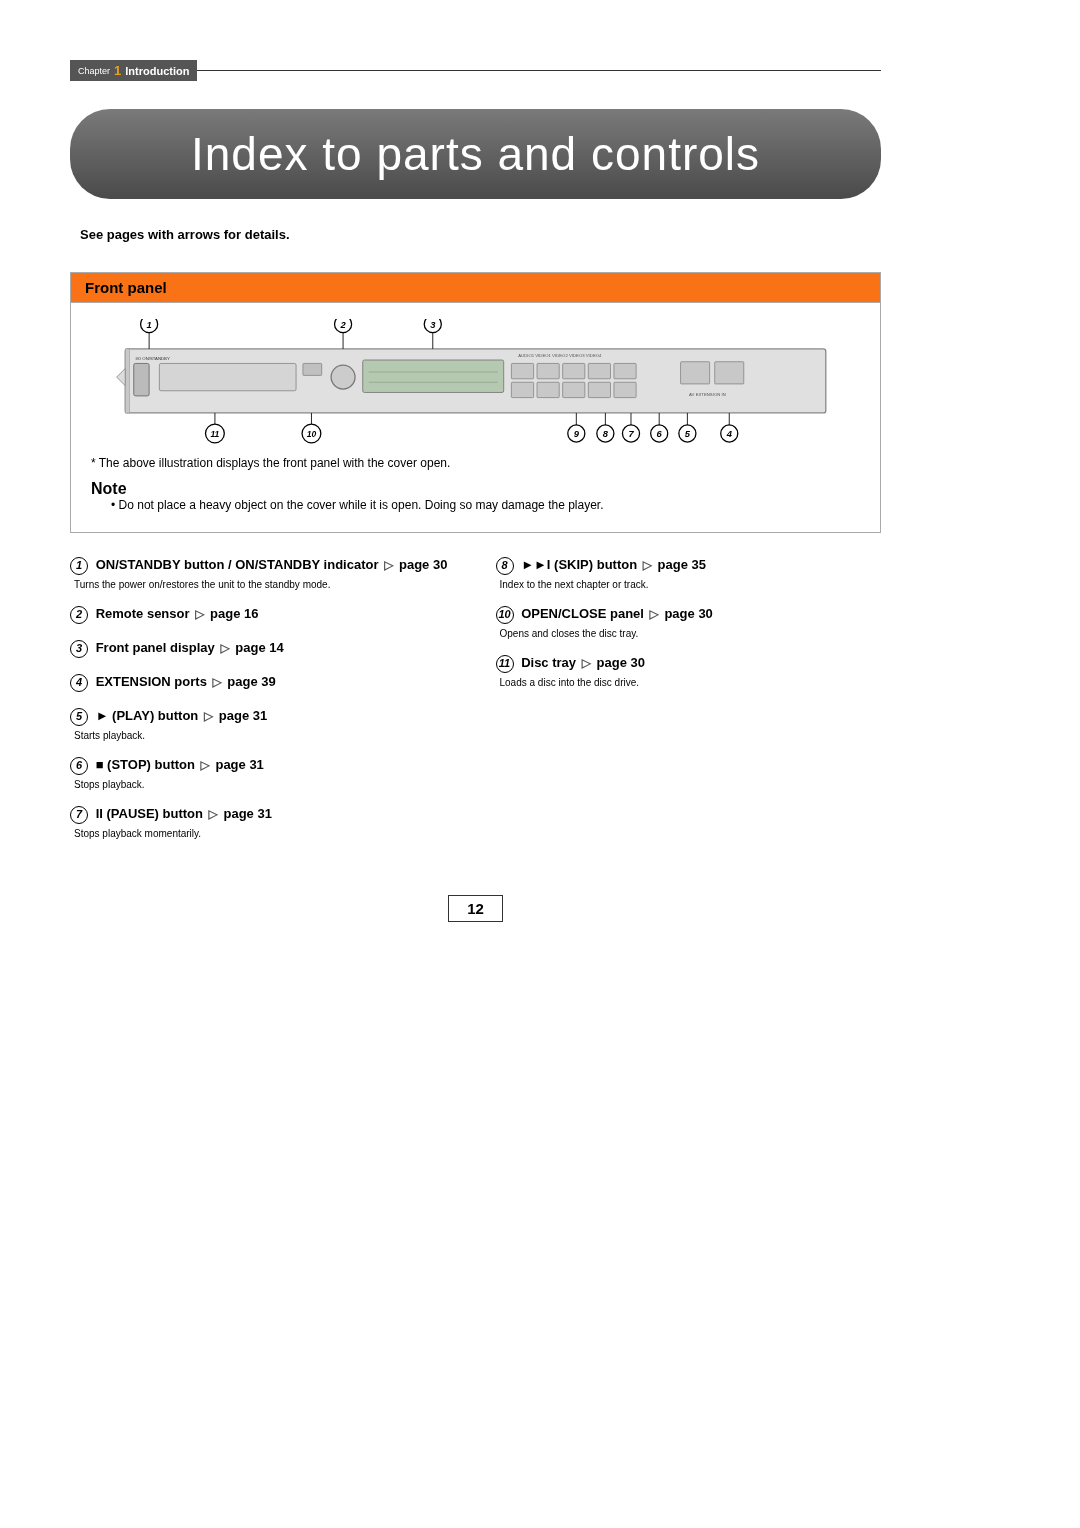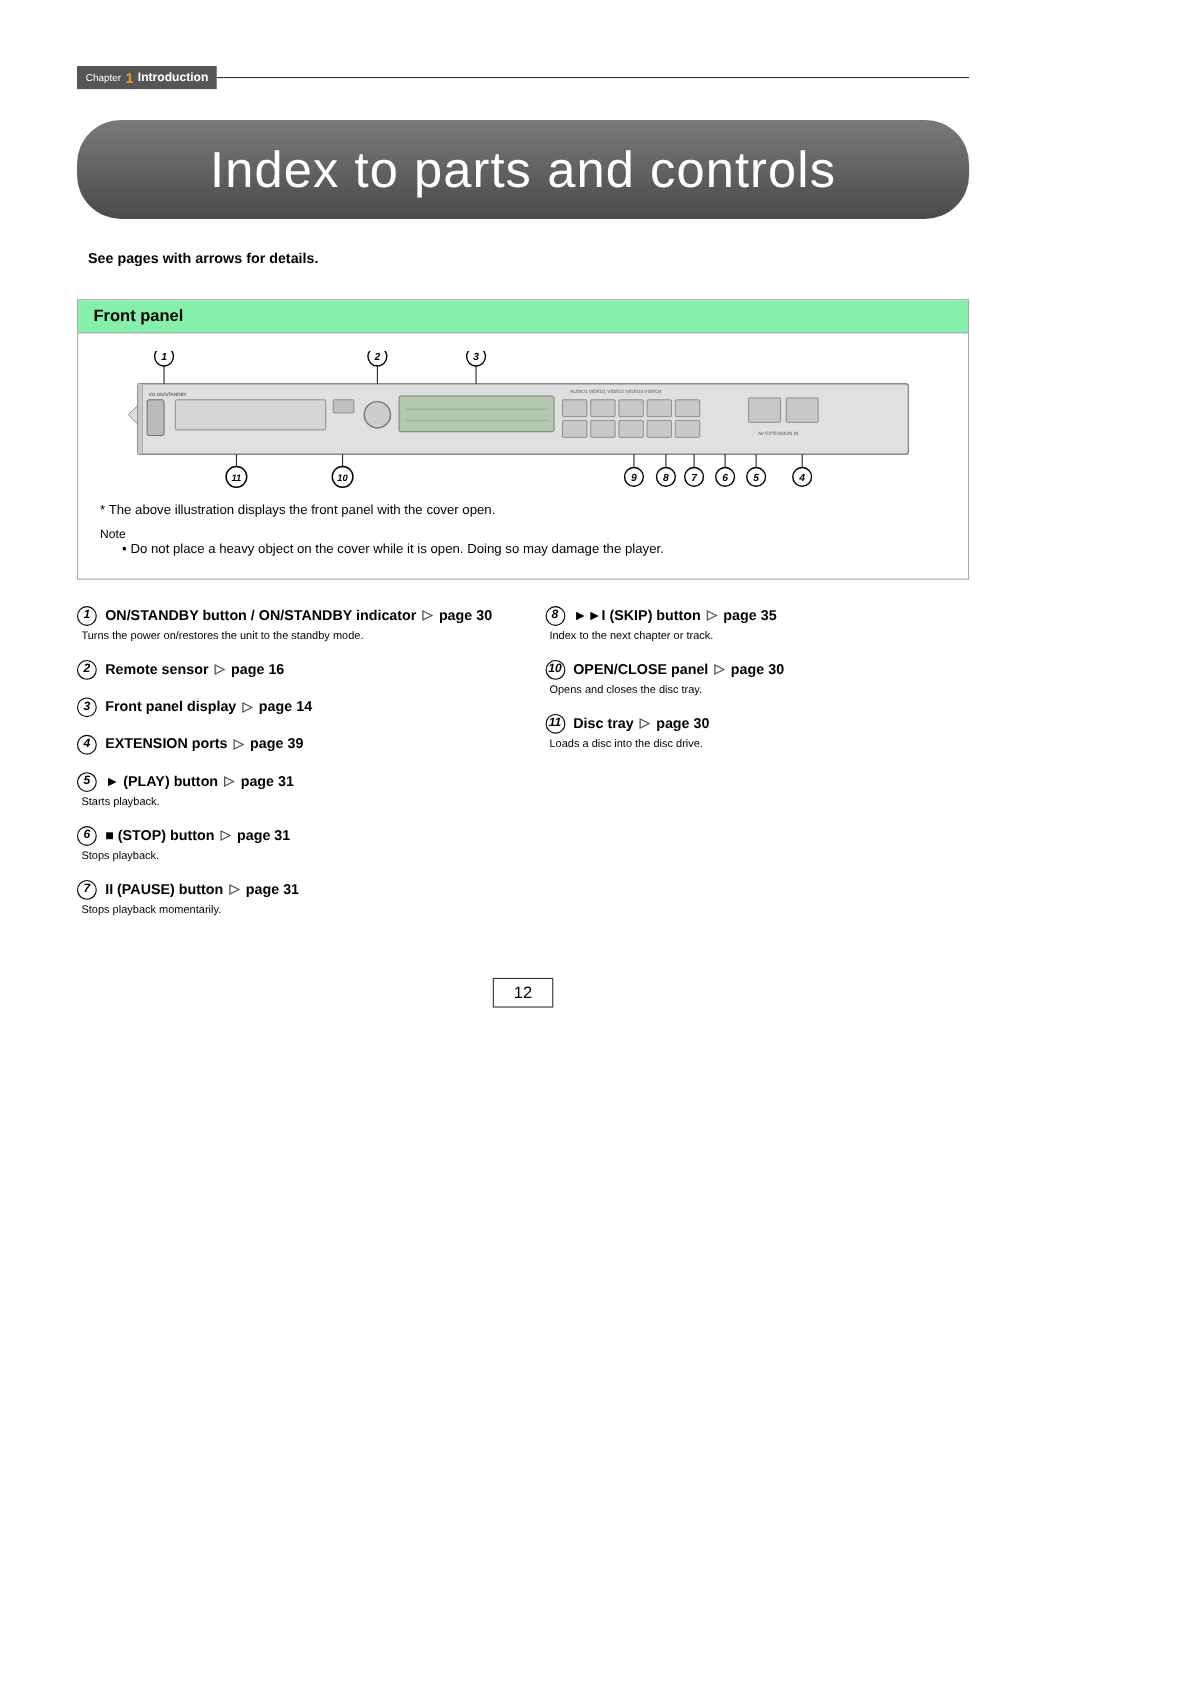--- a/index.html
+++ b/index.html
@@ -71,39 +71,39 @@
       font-weight: bold;
       margin-bottom: 30px;
       margin-left: 10px;
     }
     
     .front-panel-section {
       border: 1.5px solid #aaa;
       margin-bottom: 24px;
     }
     .front-panel-header {
-      background: #86efac;
+      background: #f97316;
       padding: 6px 14px;
       font-size: 15px;
       font-weight: bold;
       border-bottom: 1px solid #aaa;
     }
     .front-panel-diagram {
       padding: 16px 20px 20px 20px;
       position: relative;
     }
 
     
     .footnote {
       font-size: 12px;
       margin-bottom: 10px;
     }
     .footnote-note {
-      font-size: 11px;
-      font-weight: normal;
+      font-size: 16px;
+      font-weight: bold;
     }
     .footnote-bullet {
       font-size: 12px;
       margin-left: 20px;
     }
 
     
     .descriptions {
       display: grid;
       grid-template-columns: 1fr 1fr;
@@ -150,21 +150,21 @@
       font-size: 16px;
       font-weight: bold;
       margin-top: 40px;
       padding-bottom: 20px;
     }
     .page-number-box {
       display: inline-block;
       border: 1.5px solid #333;
       padding: 4px 18px;
       font-size: 15px;
-      font-weight: normal;
+      font-weight: bold;
     }
 
     
     .device-svg {
       width: 100%;
       display: block;
     }
   </style>
 </head>
 <body>

